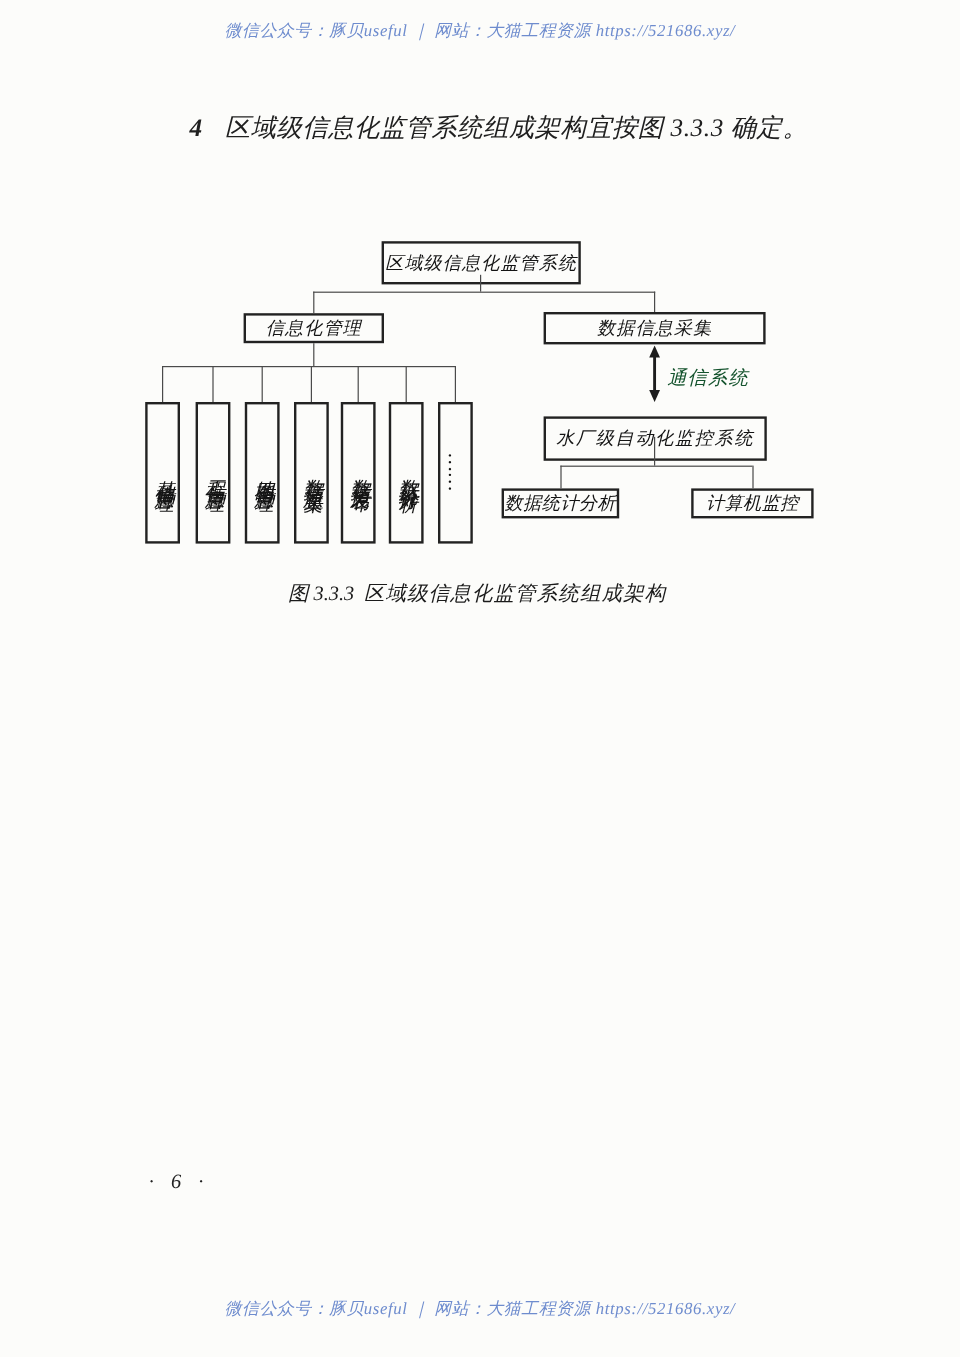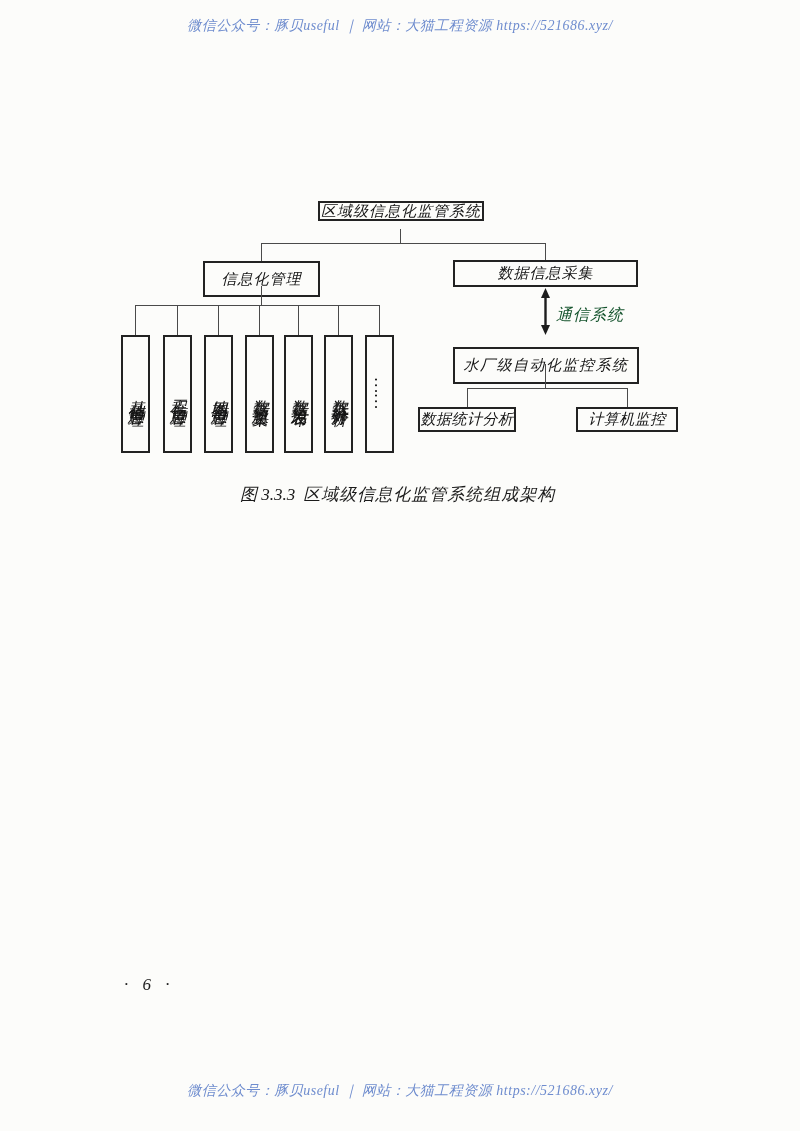--- a/index.html
+++ b/index.html
@@ -75,24 +75,25 @@
 </style>
 </head>
 <body>
 
 <div class="page">
 
   <div class="promo header">微信公众号：豚贝useful ｜ 网站：大猫工程资源 https://521686.xyz/</div>
   <div class="promo footer">微信公众号：豚贝useful ｜ 网站：大猫工程资源 https://521686.xyz/</div>
 
   <div class="bodytext">
+    <p class="clause"><span class="num">4</span><span>区域级信息化监管系统组成架构宜按图 3.3.3 确定。</span></p>
   </div>
 
-  <div class="dbox" style="left:318px;top:201px;width:166px;height:20px;">区域级信息化监管系统</div>
-  <div class="dbox" style="left:203px;top:261px;width:117px;height:36px;">信息化管理</div>
+  <div class="dbox" style="left:318px;top:201px;width:166px;height:36px;">区域级信息化监管系统</div>
+  <div class="dbox" style="left:203px;top:261px;width:117px;height:25px;">信息化管理</div>
   <div class="dbox" style="left:453px;top:260px;width:185px;height:27px;">数据信息采集</div>
   <div class="dbox" style="left:453px;top:347px;width:186px;height:37px;letter-spacing:1.5px;">水厂级自动化监控系统</div>
   <div class="dbox" style="left:418px;top:407px;width:98px;height:25px;letter-spacing:0.5px;">数据统计分析</div>
   <div class="dbox" style="left:576px;top:407px;width:102px;height:25px;letter-spacing:0.5px;">计算机监控</div>
 
   <div class="vbox" style="left:121px;">
       <span>基础信息管理</span>
     </div>
   <div class="vbox" style="left:163px;">
       <span>工程信息管理</span>

